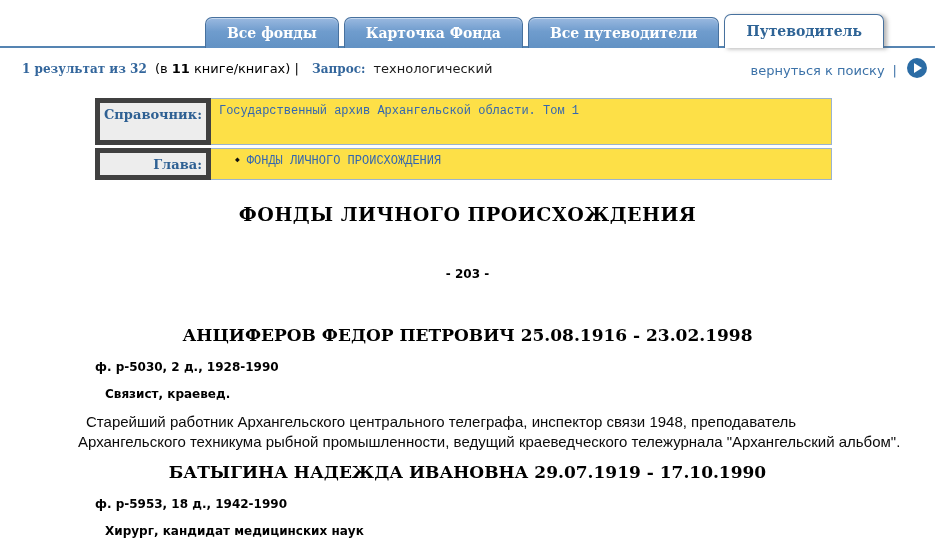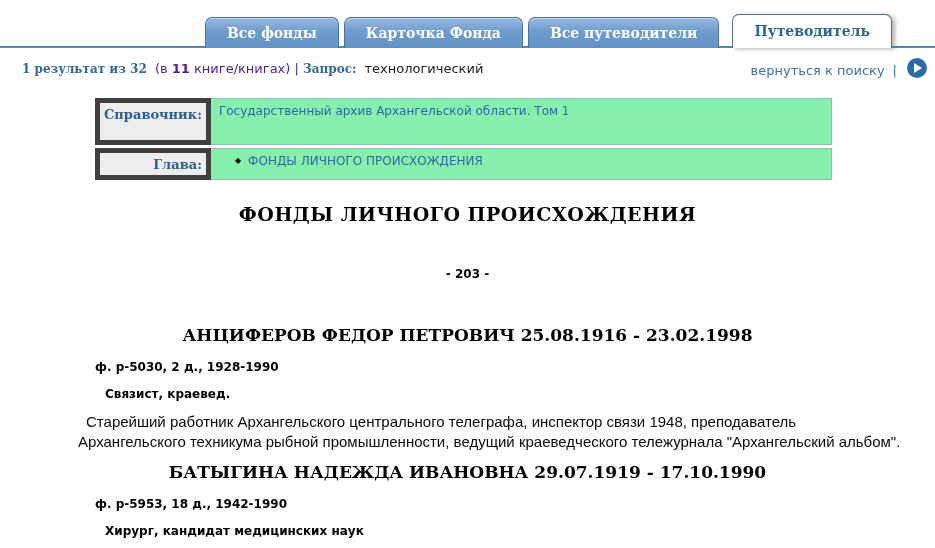--- a/index.html
+++ b/index.html
@@ -15,34 +15,34 @@
     height:30px;line-height:30px;padding:0 21px;cursor:pointer;
     background:linear-gradient(180deg,#9ab9e0 0%,#6f9ccd 45%,#6292c4 100%);
     border:1px solid #47719e;border-bottom:none;border-radius:7px 7px 0 0;
     color:#ffffff;font-family:"DejaVu Serif",serif;font-weight:bold;font-size:14px;
     box-shadow:inset 0 1px 0 rgba(255,255,255,.45);
     white-space:nowrap;
   }
   .tab.active{
     background:#ffffff;color:#2f6496;height:33px;line-height:33px;
     box-shadow:3px 1px 4px rgba(90,90,90,.45);
-    position:relative;z-index:2;margin-left:8px;
+    position:relative;z-index:2;
   }
   
   .results-bar{
     display:flex;justify-content:space-between;align-items:center;
     padding:8px 8px 0 22px;height:24px;
   }
   .rb-left{font-size:13px;}
   .rb-count,.rb-query-label{
     font-family:"DejaVu Serif",serif;font-weight:bold;color:#33669c;font-size:12px;
   }
-  .rb-books{color:#4c1d95;margin-left:4px;}
+  .rb-books{color:#000000;margin-left:4px;}
   .rb-books b{font-weight:bold;}
-  .rb-query-label{margin-left:0;}
+  .rb-query-label{margin-left:9px;}
   .rb-query-value{color:#1a1a1a;margin-left:4px;}
   .rb-right{display:flex;align-items:flex-end;font-size:13px;color:#3c72a8;}
   .rb-back{cursor:pointer;}
   .rb-pipe{margin:0 10px 0 8px;color:#3c72a8;}
   .circle-btn{
     width:20px;height:20px;border-radius:50%;background:#2b6ca5;cursor:pointer;
     display:inline-flex;align-items:center;justify-content:center;
   }
   .circle-btn .tri{
     width:0;height:0;margin-left:2px;
@@ -54,22 +54,22 @@
     margin:15px 0 0 95px;width:737px;
     border-collapse:separate;border-spacing:0 3px;
   }
   .info-table td{vertical-align:top;}
   .td-label{
     width:92px;background:#ededed;border:5px solid #404040;
     font-family:"DejaVu Serif",serif;font-weight:bold;color:#2e6093;
     font-size:13px;text-align:right;padding:4px 4px 3px 4px;
   }
   .td-value{
-    border:1px solid #9ab3cf;border-left:none;background:#86efac;
-    font-size:12px;padding:5px 6px 3px 8px;
+    border:1px solid #9ab3cf;border-left:none;background:#fde047;
+    font-size:12px;padding:5px 6px 3px 8px;font-family:Liberation Mono, monospace;
   }
   .row-tall td{height:30px;}
   .row-short td{height:14px;}
   .cell-link{color:#3366b0;cursor:pointer;text-decoration:none;}
   .bullet{color:#111;font-size:8px;vertical-align:2px;margin:0 7px 0 16px;}
   
   .section-title{
     text-align:center;font-family:"DejaVu Serif",serif;font-weight:bold;
     font-size:19px;margin-top:20px;letter-spacing:.5px;
   }

